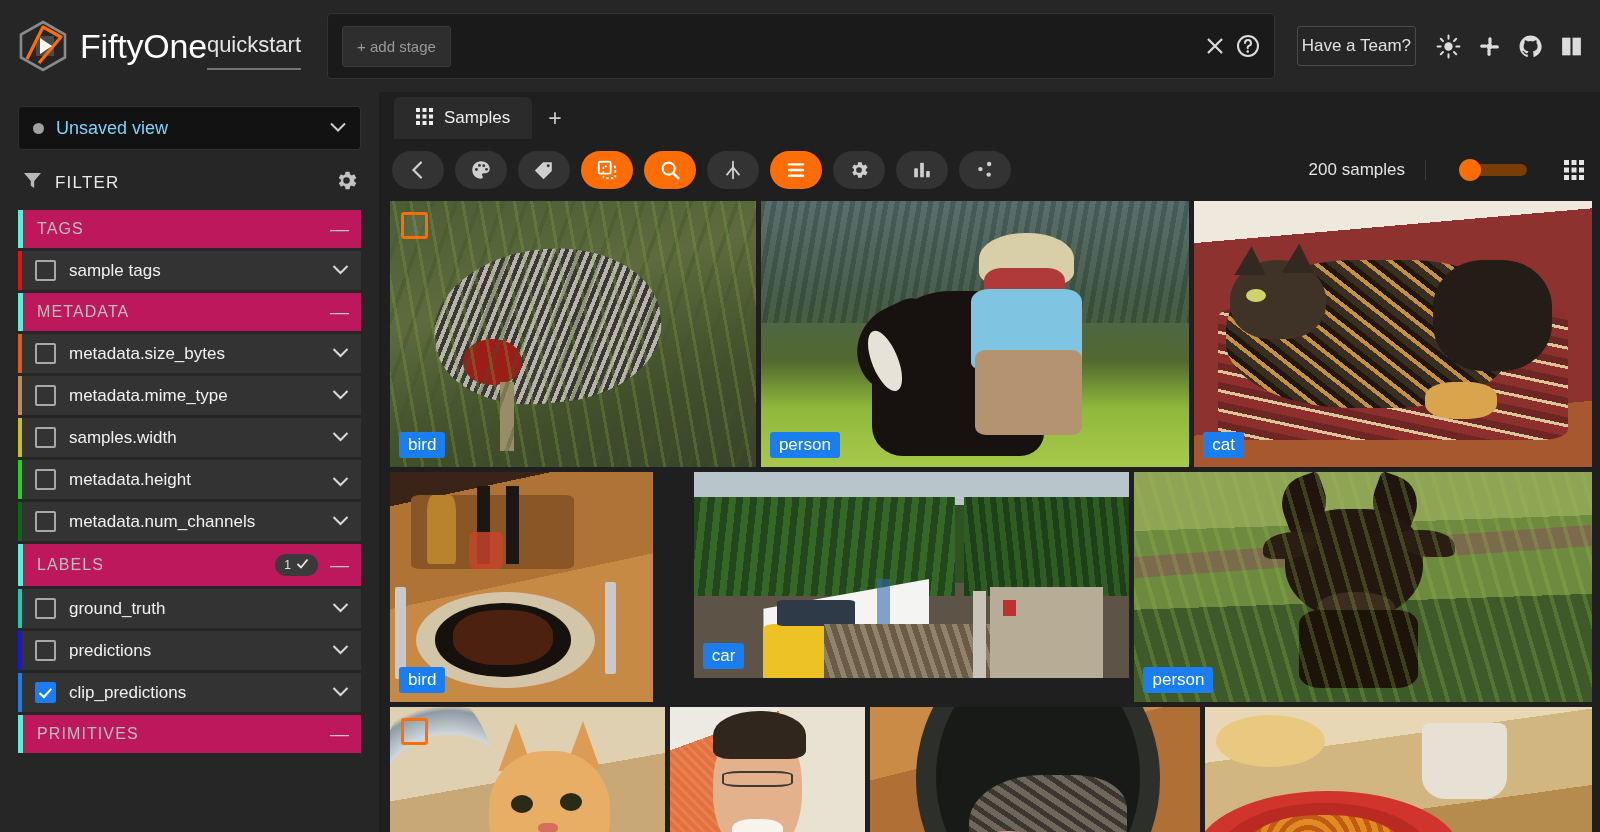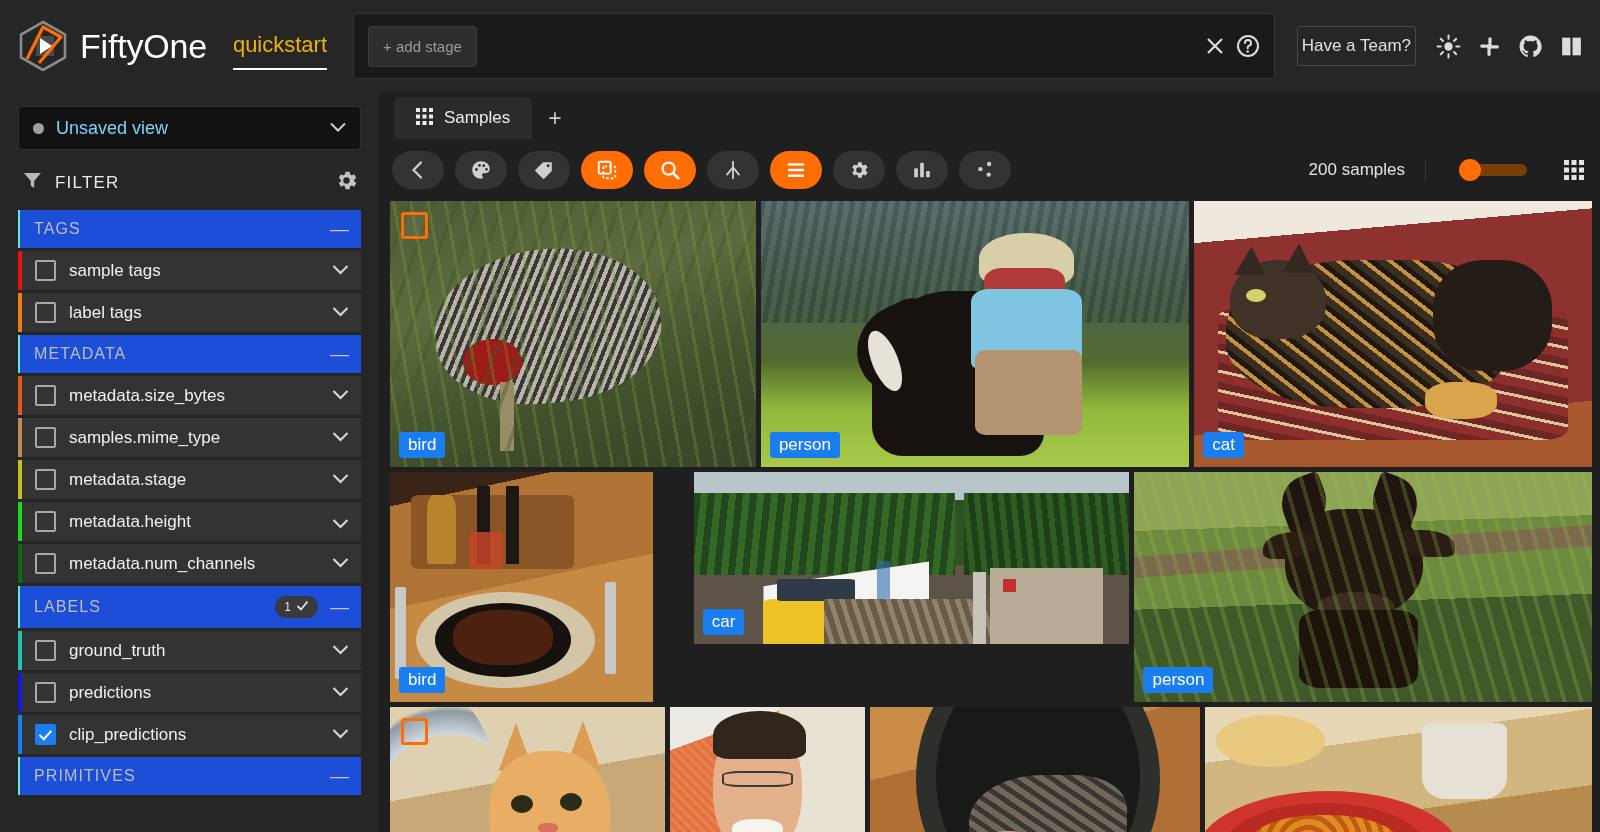--- a/index.html
+++ b/index.html
@@ -18,22 +18,22 @@
     display:flex; align-items:center;
     padding:0 16px 0 14px; gap:0;
     flex:0 0 92px; position:relative;
   }
   .logo-wrap { width:58px; height:58px; display:flex; align-items:center; justify-content:center; }
   .brand {
     font-size:34px; font-weight:400; color:#fff;
     letter-spacing:-0.2px; margin-left:8px;
   }
   .dataset-name {
-    font-size:22px; color:#eab308; margin-left:26px;
-    padding-bottom:10px; border-bottom:2px solid #ffffff;
+    font-size:22px; color:#e5e5e5; 
+    padding-bottom:10px; border-bottom:2px solid #737373;
     position:relative; top:5px;
   }
   .viewbar {
     flex:1; height:66px; margin-left:26px; margin-right:22px;
     background:#1a1a1a; border:1px solid #333; border-radius:4px;
     display:flex; align-items:center; padding:0 14px; gap:10px;
   }
   .add-stage {
     background:#2e2e2e; border:1px solid #3a3a3a; border-radius:3px;
     color:#9a9a9a; font-size:15px; padding:11px 14px;
@@ -70,21 +70,21 @@
     display:flex; align-items:center; padding:6px 20px 10px 22px; gap:12px;
   }
   .filter-title { font-size:17px; letter-spacing:1.2px; color:#e9e9e9; }
   .filter-spacer { flex:1; }
 
   .sb-scroll { flex:1; overflow:hidden; padding-bottom:4px; }
 
   .group-head {
     display:flex; align-items:center;
     margin:3px 18px 3px 18px; padding:10px 12px 10px 14px;
-    background:#1d4ed8; border-left:2px solid #5eead4;
+    background:#be185d; border-left:5px solid #5eead4;
   }
   .group-title { font-size:16px; letter-spacing:1.1px; color:#bdbdbd; flex:1; }
   .group-badge {
     background:#3a3a3a; border-radius:11px; color:#e0e0e0;
     font-size:12px; padding:3px 9px; display:flex; align-items:center; gap:5px;
     margin-right:12px;
   }
   .minus { color:#c6c6c6; font-size:19px; line-height:10px; }
 
   .field-row {
@@ -256,48 +256,41 @@
             <div class="group-title">TAGS</div>
             <div class="minus">—</div>
           </div>
           <div class="field-row" style="border-left-color: rgb(232, 16, 16);">
             <div class="cb"></div>
             <div class="field-name">sample tags</div>
             <div class="chev"><svg width="17" height="11" viewBox="0 0 17 11">
                 <path d="M1.5 2 L8.5 9 L15.5 2" fill="none" stroke="#d8d8d8" stroke-width="2.1"></path>
               </svg></div>
           </div>
-          <div class="field-row" style="border-left-color: rgb(238, 128, 16);">
-            <div class="cb"></div>
-            <div class="field-name">label tags</div>
-            <div class="chev"><svg width="17" height="11" viewBox="0 0 17 11">
-                <path d="M1.5 2 L8.5 9 L15.5 2" fill="none" stroke="#d8d8d8" stroke-width="2.1"></path>
-              </svg></div>
-          </div>
           <div class="group-head">
             <div class="group-title">METADATA</div>
             <div class="minus">—</div>
           </div>
           <div class="field-row" style="border-left-color: rgb(224, 90, 26);">
             <div class="cb"></div>
             <div class="field-name">metadata.size_bytes</div>
             <div class="chev"><svg width="17" height="11" viewBox="0 0 17 11">
                 <path d="M1.5 2 L8.5 9 L15.5 2" fill="none" stroke="#d8d8d8" stroke-width="2.1"></path>
               </svg></div>
           </div>
           <div class="field-row" style="border-left-color: rgb(192, 138, 90);">
             <div class="cb"></div>
-            <div class="field-name">samples.mime_type</div>
+            <div class="field-name">metadata.mime_type</div>
             <div class="chev"><svg width="17" height="11" viewBox="0 0 17 11">
                 <path d="M1.5 2 L8.5 9 L15.5 2" fill="none" stroke="#d8d8d8" stroke-width="2.1"></path>
               </svg></div>
           </div>
           <div class="field-row" style="border-left-color: rgb(200, 192, 32);">
             <div class="cb"></div>
-            <div class="field-name">metadata.stage</div>
+            <div class="field-name">samples.width</div>
             <div class="chev"><svg width="17" height="11" viewBox="0 0 17 11">
                 <path d="M1.5 2 L8.5 9 L15.5 2" fill="none" stroke="#d8d8d8" stroke-width="2.1"></path>
               </svg></div>
           </div>
           <div class="field-row" style="border-left-color: rgb(26, 216, 26); align-items: flex-end;">
             <div class="cb"></div>
             <div class="field-name">metadata.height</div>
             <div class="chev"><svg width="17" height="11" viewBox="0 0 17 11">
                 <path d="M1.5 2 L8.5 9 L15.5 2" fill="none" stroke="#d8d8d8" stroke-width="2.1"></path>
               </svg></div>
@@ -517,21 +510,21 @@
     <div style="position:absolute;left:44%;top:6%;width:5%;height:34%;background:#1c1713;"></div>
     <div style="position:absolute;left:30%;top:26%;width:13%;height:16%;background:#c4442a;border-radius:14%;opacity:.85;"></div>
     <div style="position:absolute;left:10%;top:52%;width:68%;height:42%;border-radius:50%;background:#d2c5a8;"></div>
     <div style="position:absolute;left:17%;top:57%;width:52%;height:32%;border-radius:50%;background:#16110d;"></div>
     <div style="position:absolute;left:24%;top:60%;width:38%;height:24%;border-radius:44%;background:#4d2110;"></div>
     <div style="position:absolute;left:82%;top:48%;width:4%;height:40%;background:#c9c9c9;border-radius:2px;"></div>
     <div style="position:absolute;left:2%;top:50%;width:4%;height:40%;background:#c9c9c9;border-radius:2px;"></div>
               </div>
               <div class="tag-badge">bird</div>
             </div>
-            <div class="cell" style="flex: 340 1 0px; height: 172px; margin-left: 36px;">
+            <div class="cell" style="flex: 340 1 0px; height: 206px; margin-left: 36px;">
               <div class="cell-art">
     <div style="position:absolute;inset:0;background:linear-gradient(180deg,#b8c6cc 0 16%,#2e5222 16% 54%,#5d5347 54% 100%);"></div>
     <div style="position:absolute;left:0;top:12%;width:60%;height:48%;background:
       repeating-linear-gradient(96deg,#23471c 0 7px,#356827 7px 14px);"></div>
     <div style="position:absolute;left:62%;top:12%;width:38%;height:48%;background:
       repeating-linear-gradient(84deg,#1e4018 0 6px,#2e5c22 6px 12px);"></div>
     <div style="position:absolute;left:16%;top:52%;width:38%;height:48%;background:#f4f4f2;
       clip-path:polygon(0 30%,100% 0,100% 72%,0 100%);"></div>
     <div style="position:absolute;left:16%;top:74%;width:24%;height:26%;background:#edc225;border-radius:10% 10% 4% 4%;"></div>
     <div style="position:absolute;left:19%;top:62%;width:18%;height:13%;background:#2e3a48;border-radius:8%;"></div>

